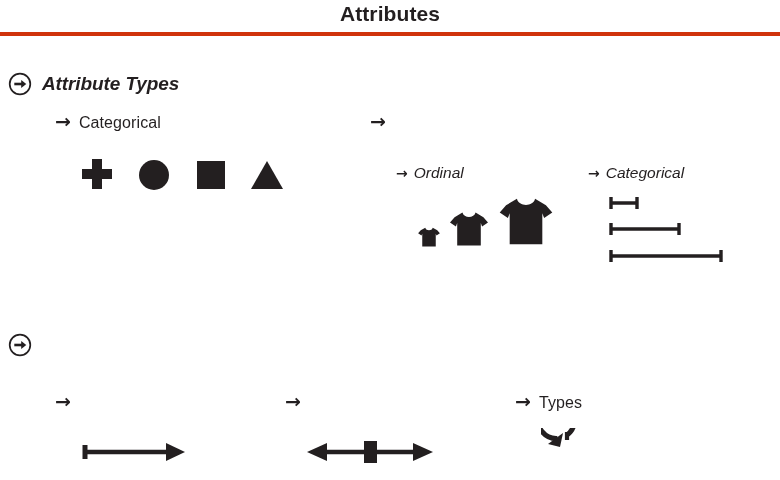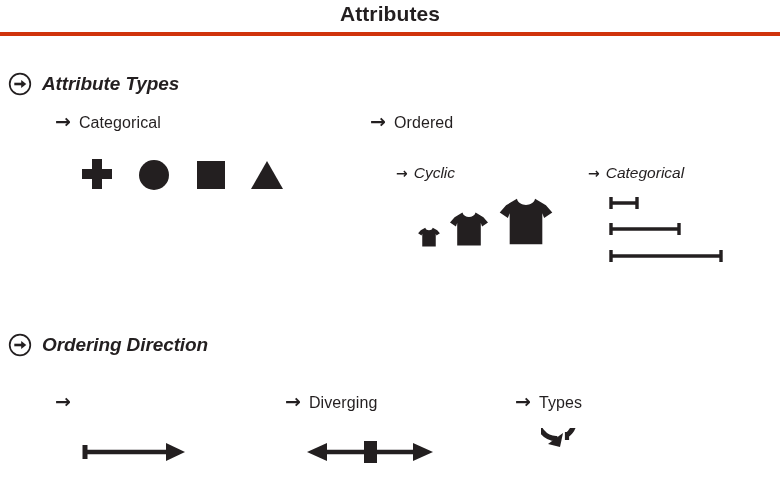--- a/index.html
+++ b/index.html
@@ -159,26 +159,25 @@
 
   <div class="glyph-row" style="left:0px; top:0px;">
     <span class="glyph glyph-plus" style="left:82px;  top:159px;"></span>
     <span class="glyph glyph-circle" style="left:139px; top:160px;"></span>
     <span class="glyph glyph-square" style="left:197px; top:161px;"></span>
     <span class="glyph glyph-triangle" style="left:251px; top:161px;"></span>
   </div>
 
   <div class="item item-lv2" style="left:370px; top:112px;">
     <span class="arrow-glyph">→</span>
-    <span class="item-label">Ordered</span>
   </div>
 
   <div class="item item-lv3" style="left:396px; top:164px;">
     <span class="arrow-glyph">→</span>
-    <span class="item-label">Cyclic</span>
+    <span class="item-label">Ordinal</span>
   </div>
 
   <div class="tshirt-row" style="left:412px; top:195px; width:150px; height:53px;">
     <span class="tshirt" style="left:5px;">
       <svg width="24" height="22" viewBox="0 0 64 58">
         <path d="M22 4 L10 11 L3 19 L12 25 L14 20 L14 54 L50 54 L50 20 L52 25 L61 19 L54 11 L42 4
                  C40 13 24 13 22 4 Z" fill="#231f20"></path>
       </svg>
     </span>
     <span class="tshirt" style="left:36px;">
@@ -219,37 +218,35 @@
   </div>
 
   <div class="section-head" style="left:8px; top:333px;">
     <span class="circle-arrow">
       <svg width="24" height="24" viewBox="0 0 24 24">
         <circle cx="12" cy="12" r="10.3" fill="none" stroke="#231f20" stroke-width="1.7"></circle>
         <path d="M6.3 12 H14.4" stroke="#231f20" stroke-width="2.6" stroke-linecap="butt"></path>
         <path d="M13.2 7.9 L18.3 12 L13.2 16.1 Z" fill="#231f20"></path>
       </svg>
     </span>
-    <span class="section-label">Ordering Direction</span>
   </div>
 
   <div class="item item-lv2" style="left:55px; top:392px;">
     <span class="arrow-glyph">→</span>
   </div>
   <div class="dir-glyph" style="left:82px; top:440px;">
     <svg width="106" height="24" viewBox="0 0 106 24">
       <path d="M3 5 V19" stroke="#231f20" stroke-width="5" fill="none"></path>
       <path d="M3 12 H88" stroke="#231f20" stroke-width="4.4" fill="none"></path>
       <path d="M84 3 L103 12 L84 21 Z" fill="#231f20"></path>
     </svg>
   </div>
 
   <div class="item item-lv2" style="left:285px; top:392px;">
     <span class="arrow-glyph">→</span>
-    <span class="item-label">Diverging</span>
   </div>
   <div class="dir-glyph" style="left:305px; top:438px;">
     <svg width="130" height="28" viewBox="0 0 130 28">
       <path d="M10 14 H120" stroke="#231f20" stroke-width="4.4" fill="none"></path>
       <path d="M22 5 L2 14 L22 23 Z" fill="#231f20"></path>
       <path d="M108 5 L128 14 L108 23 Z" fill="#231f20"></path>
       <rect x="59" y="3" width="13" height="22" fill="#231f20"></rect>
     </svg>
   </div>
 

